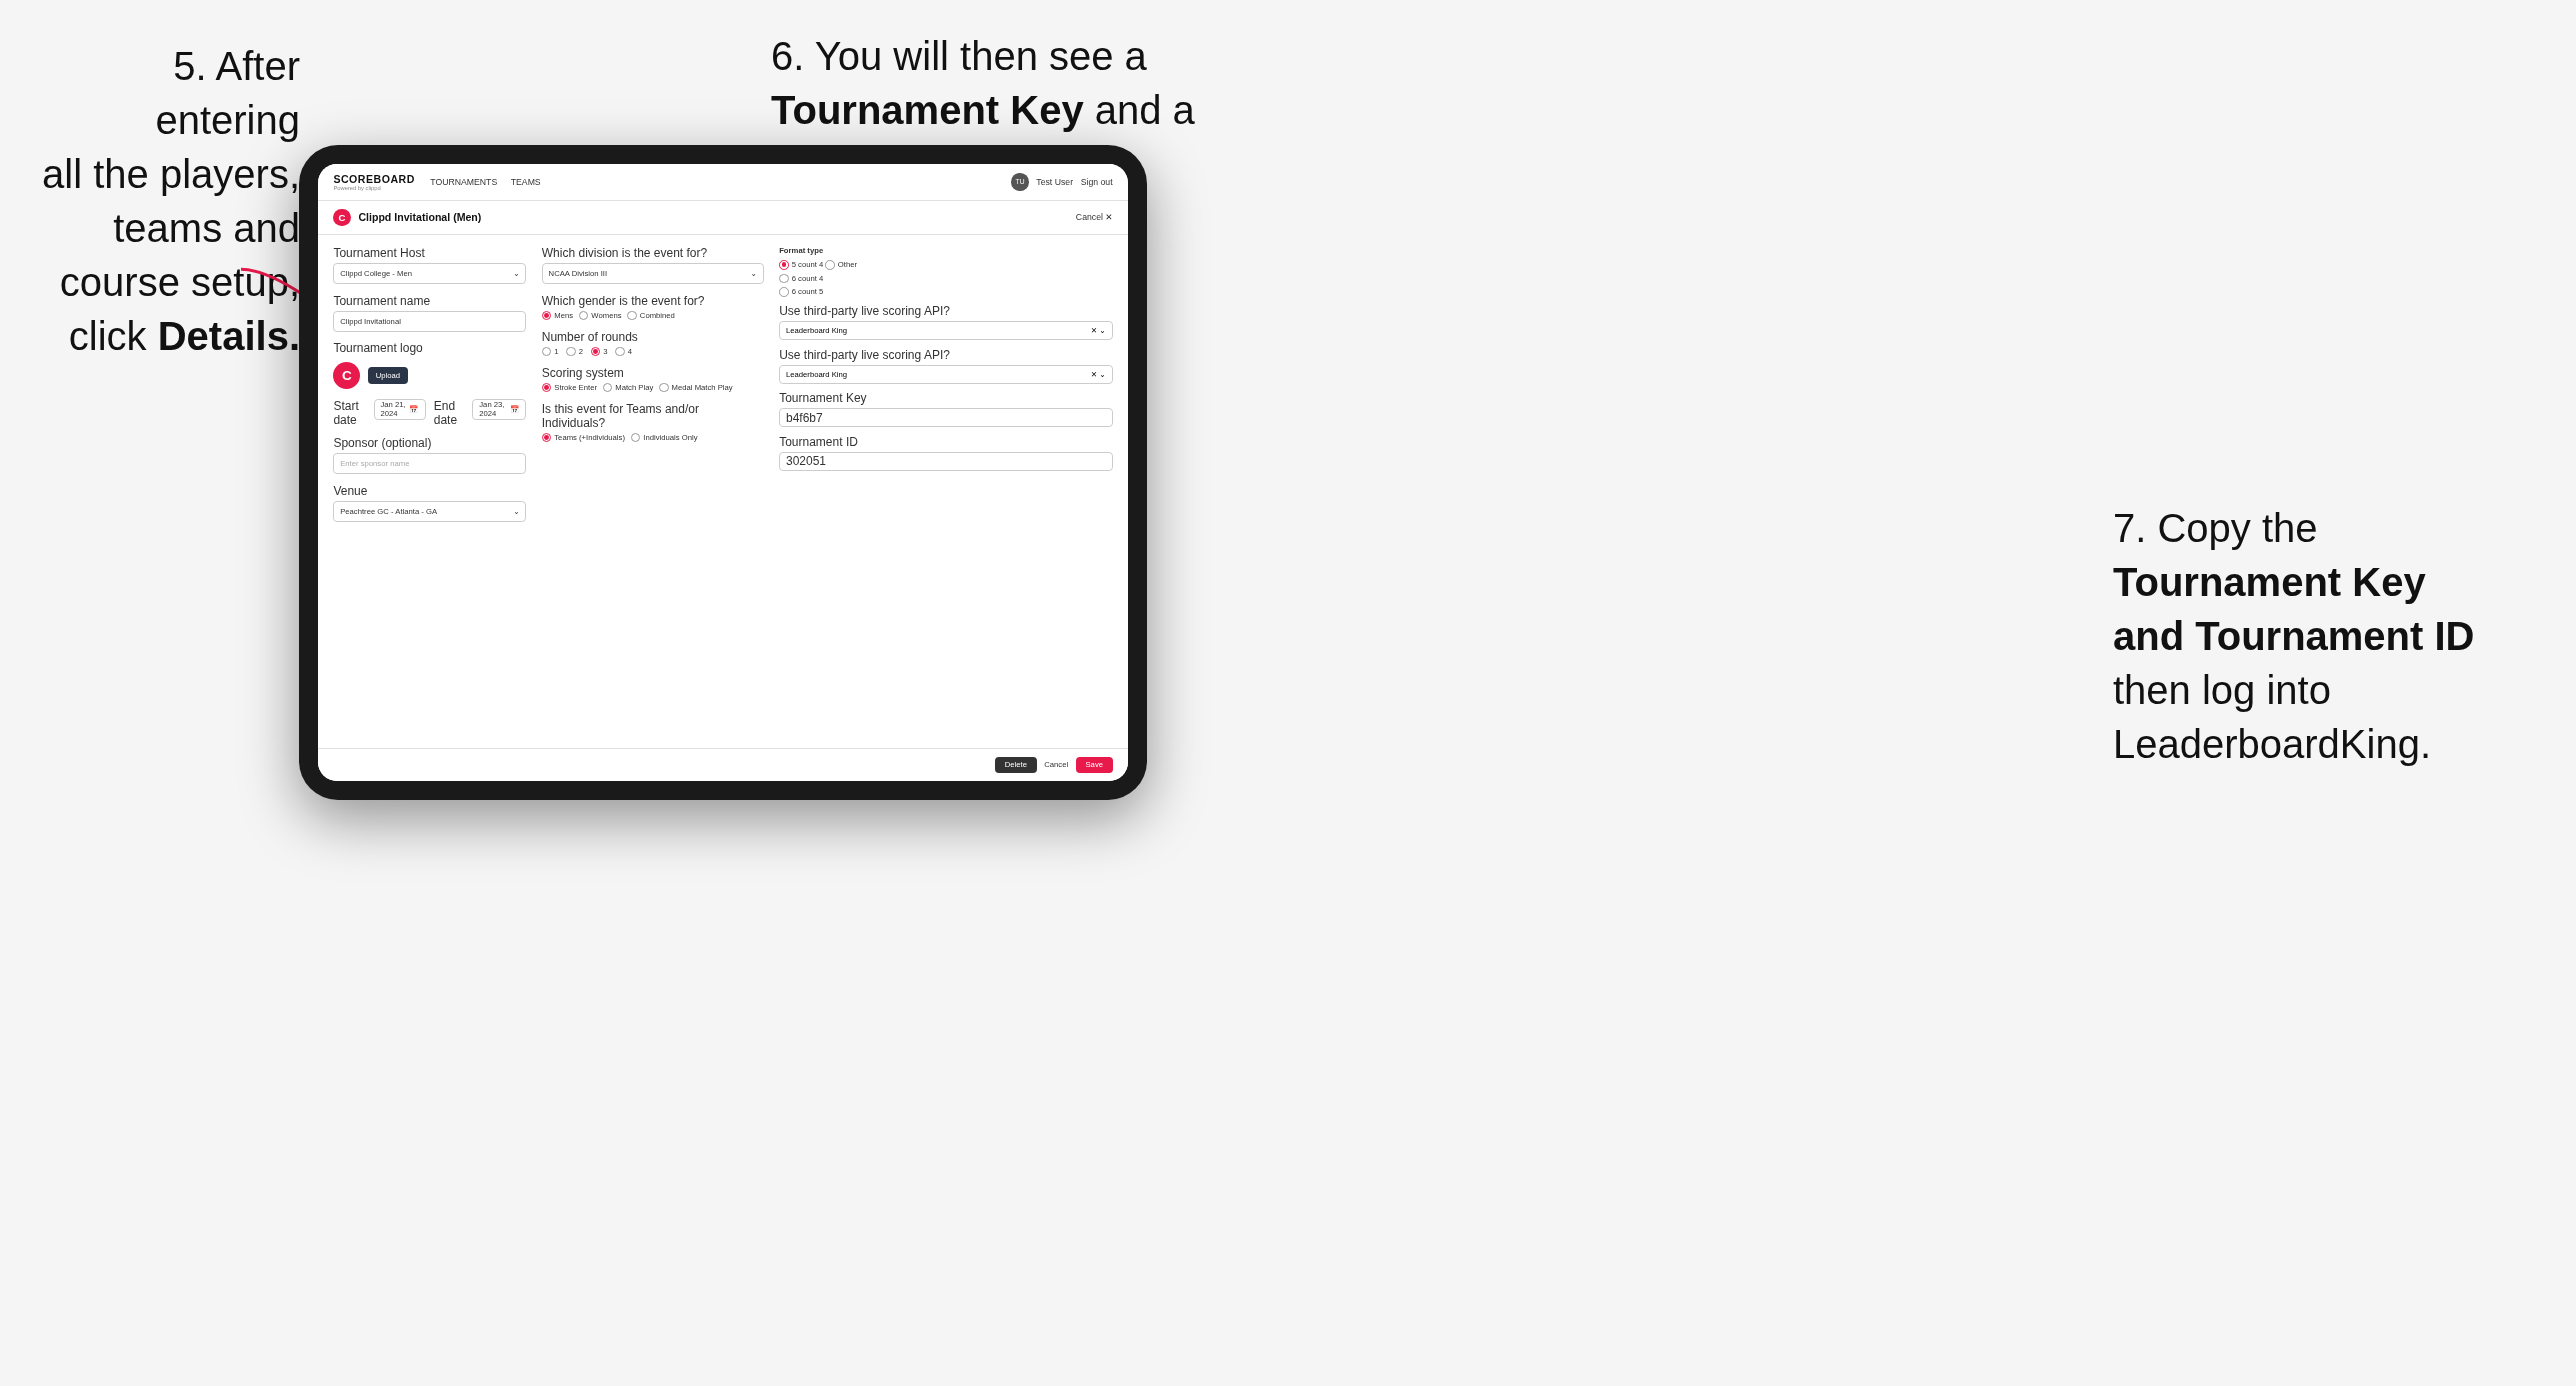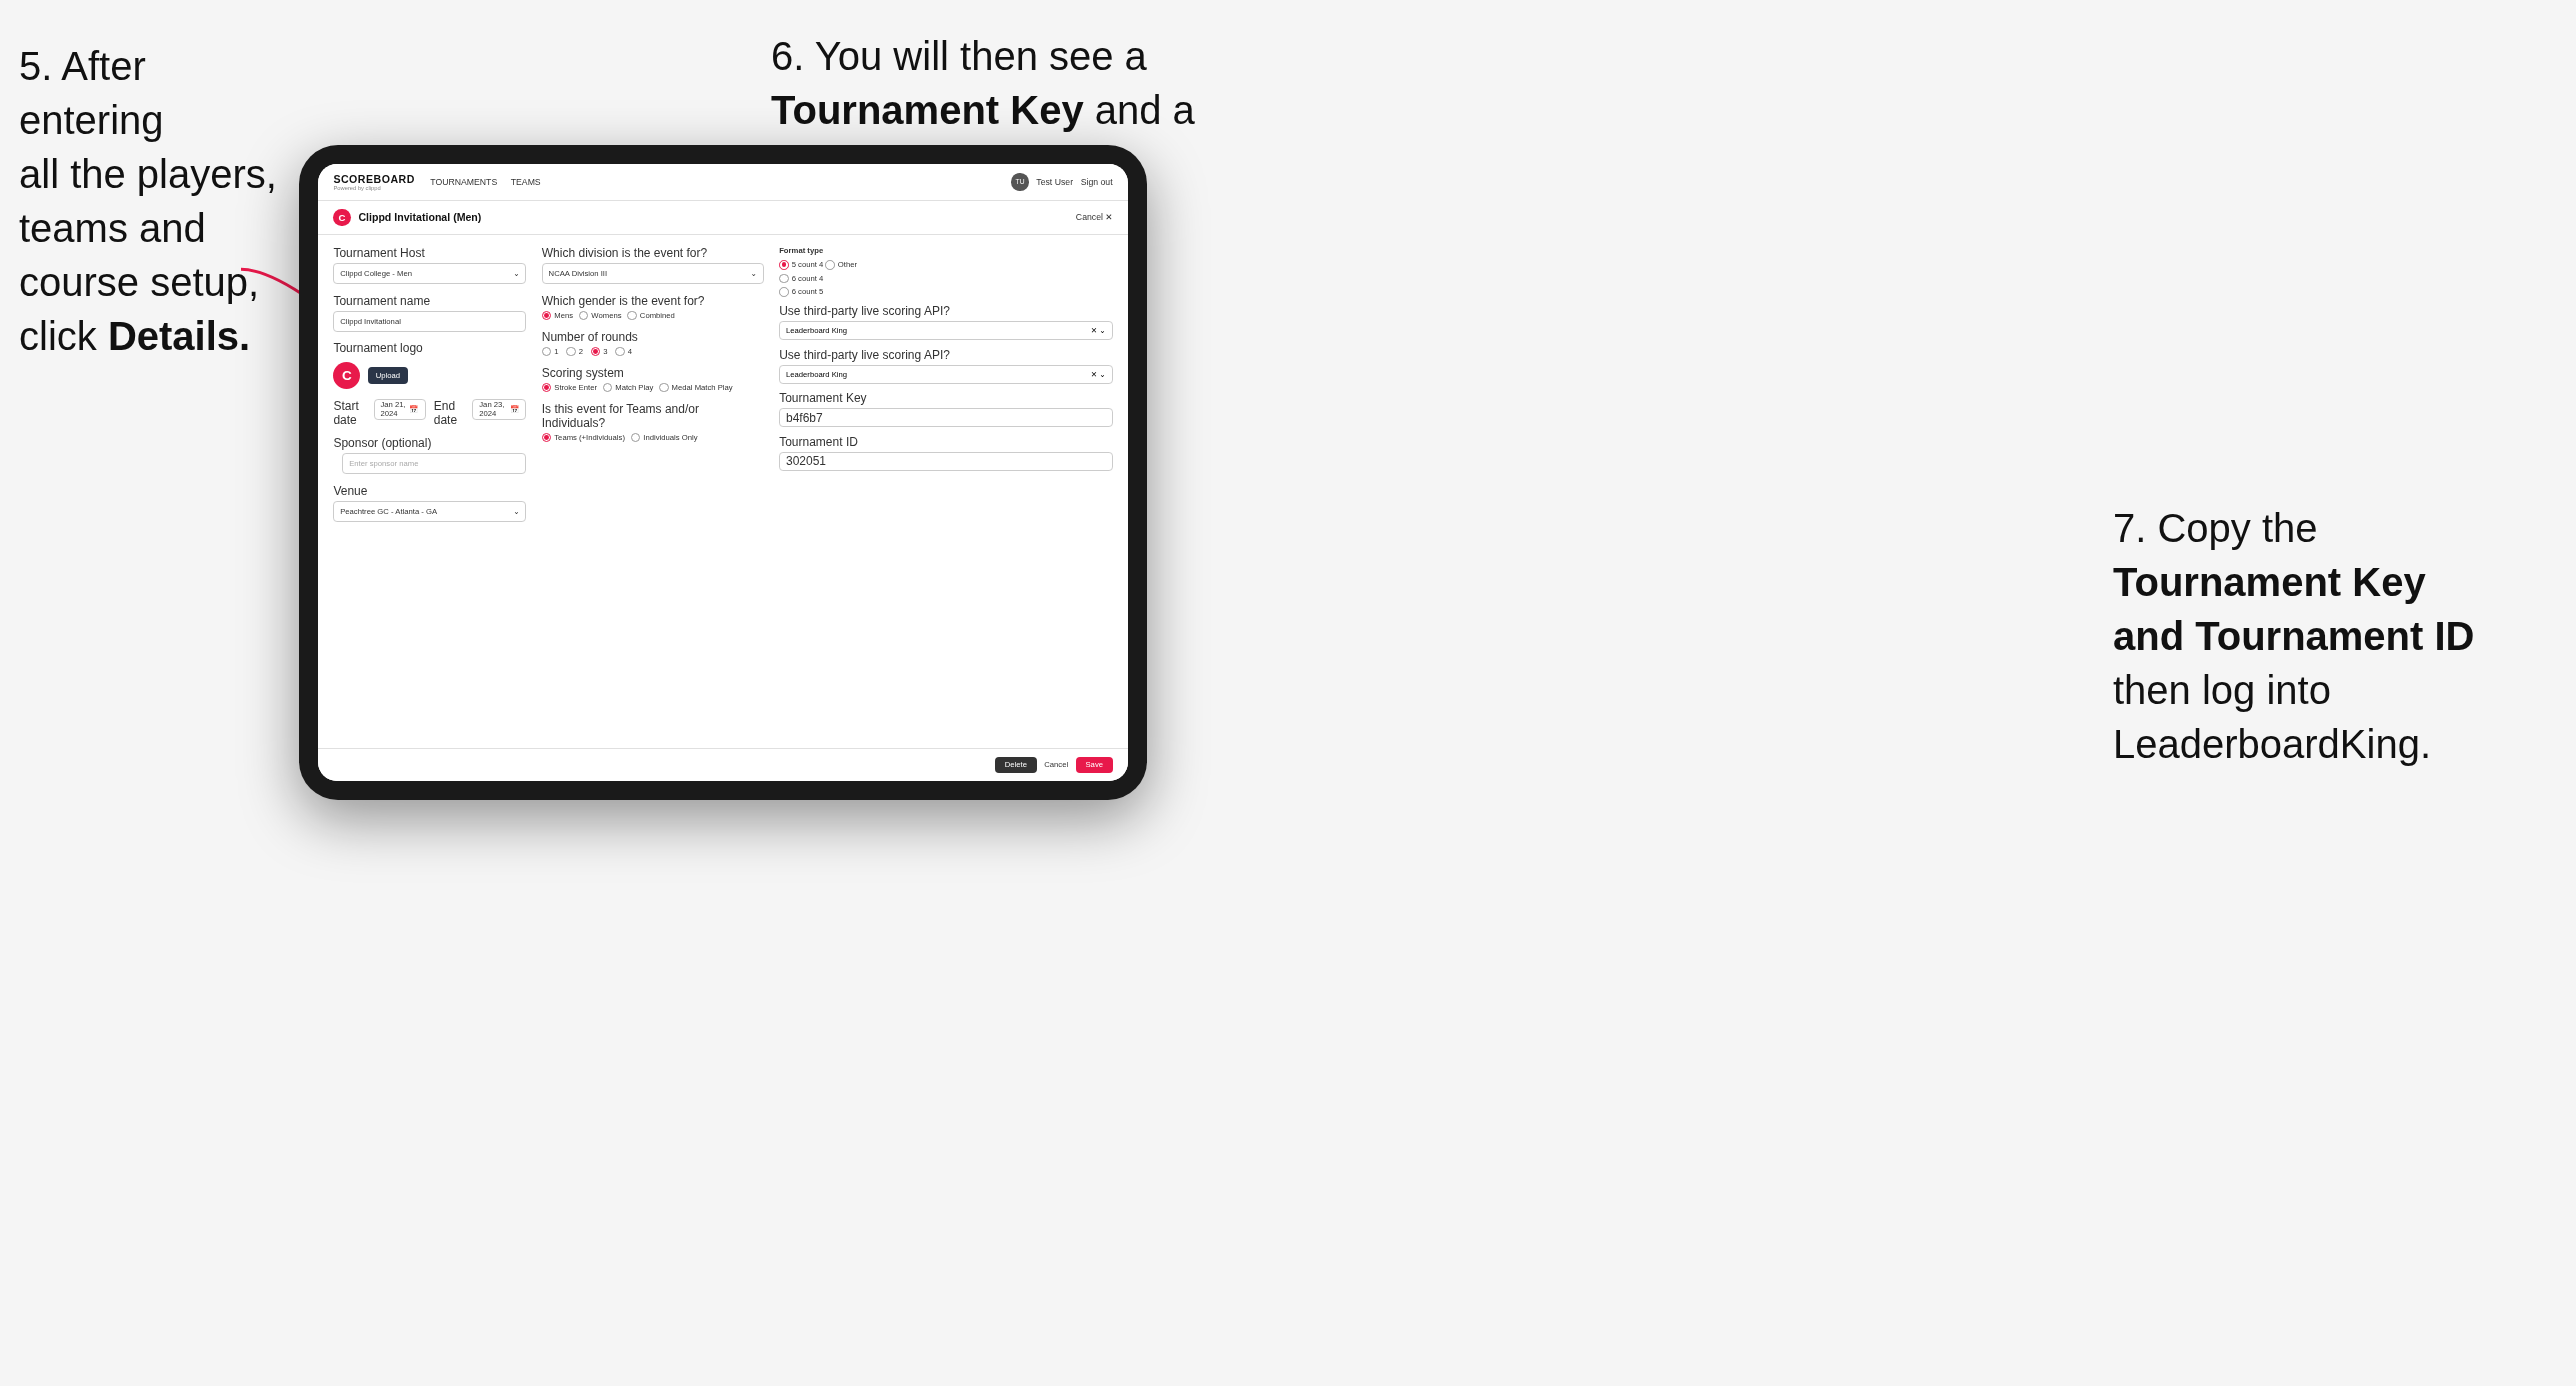--- a/index.html
+++ b/index.html
@@ -16,22 +16,23 @@
     .annotation {
       position: absolute;
       font-size: 40px;
       line-height: 1.35;
       color: #111;
     }
     .annotation strong { font-weight: 700; }
 
     .annotation-left {
       top: 39px;
-      left: 19px;
+      left: 30px;
       width: 270px;
+      text-align: right;
     }
 
     .annotation-top-center {
       top: 29px;
       left: 771px;
       width: 597px;
     }
 
     .annotation-bottom-right {
       top: 501px;
@@ -411,21 +412,20 @@
 
     .sponsor-input {
       border: 1px solid #ccc;
       border-radius: 3.9px;
       padding: 3.9px 5.8px;
       font-size: 7.7px;
       color: #aaa;
       height: 21px;
       display: flex;
       align-items: center;
-      margin-left: 9px;
     }
   </style>
 </head>
 <body>
 
 <div class="annotation annotation-left">
   5. After entering<br>
   all the players,<br>
   teams and<br>
   course setup,<br>

